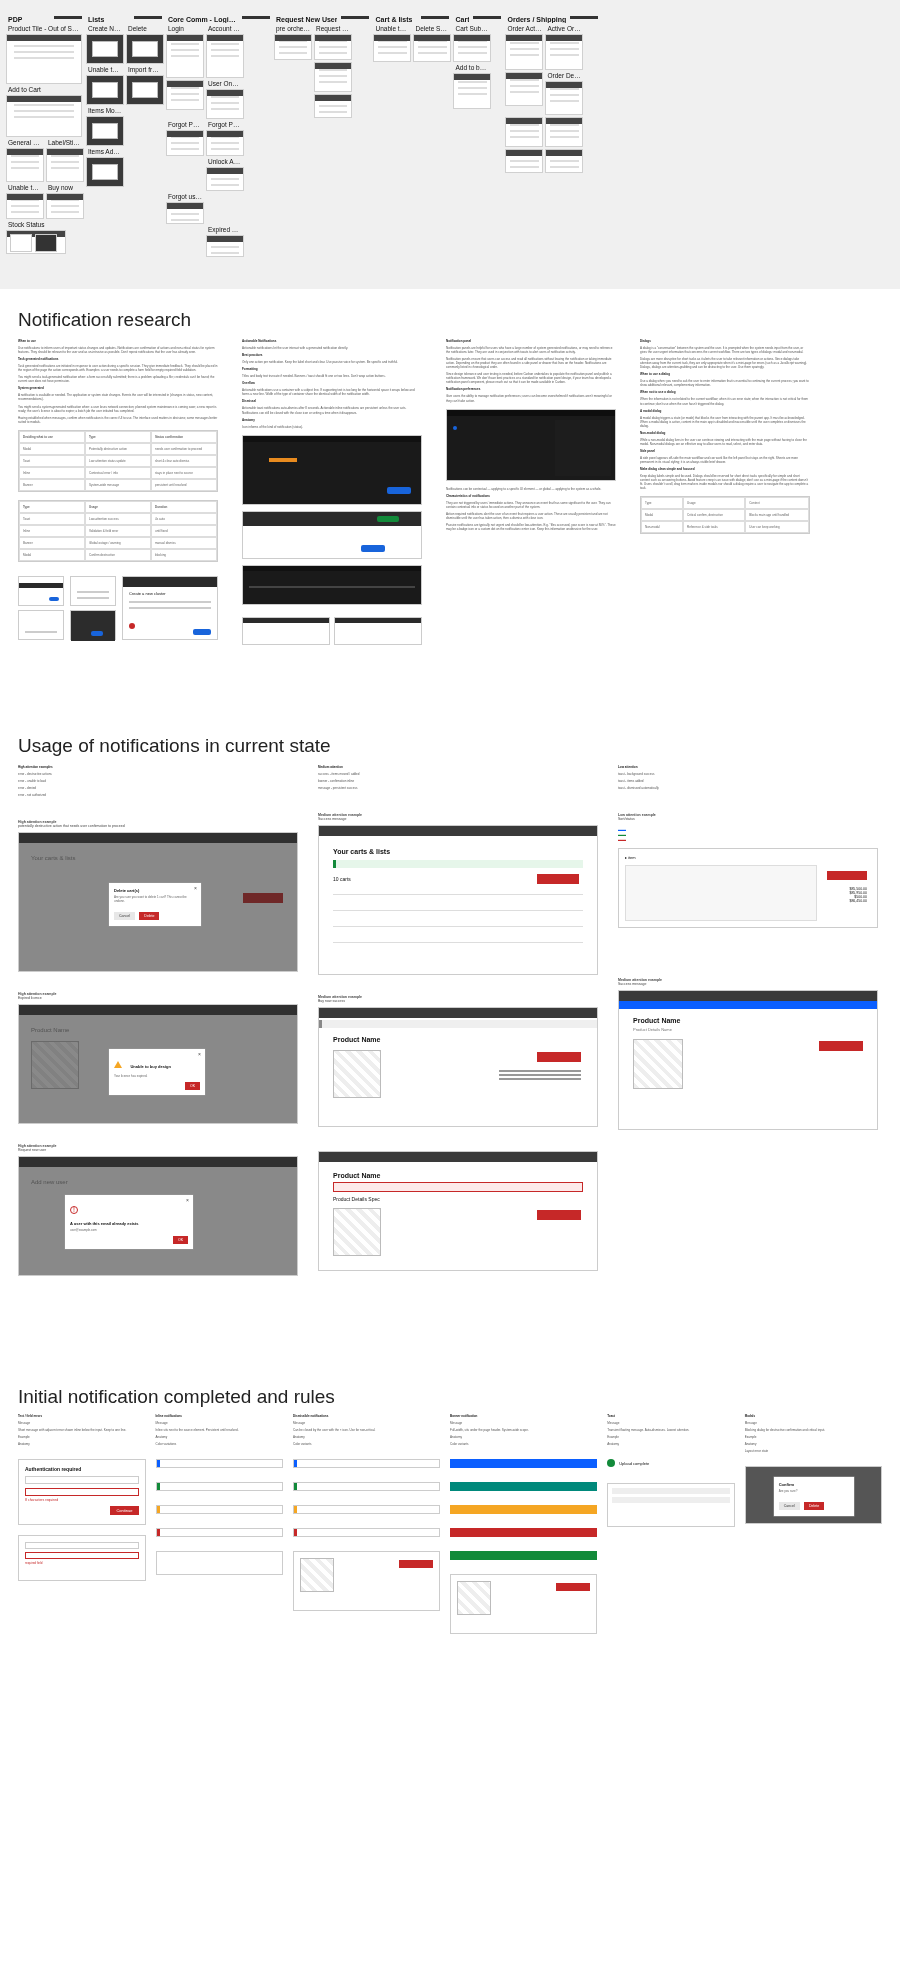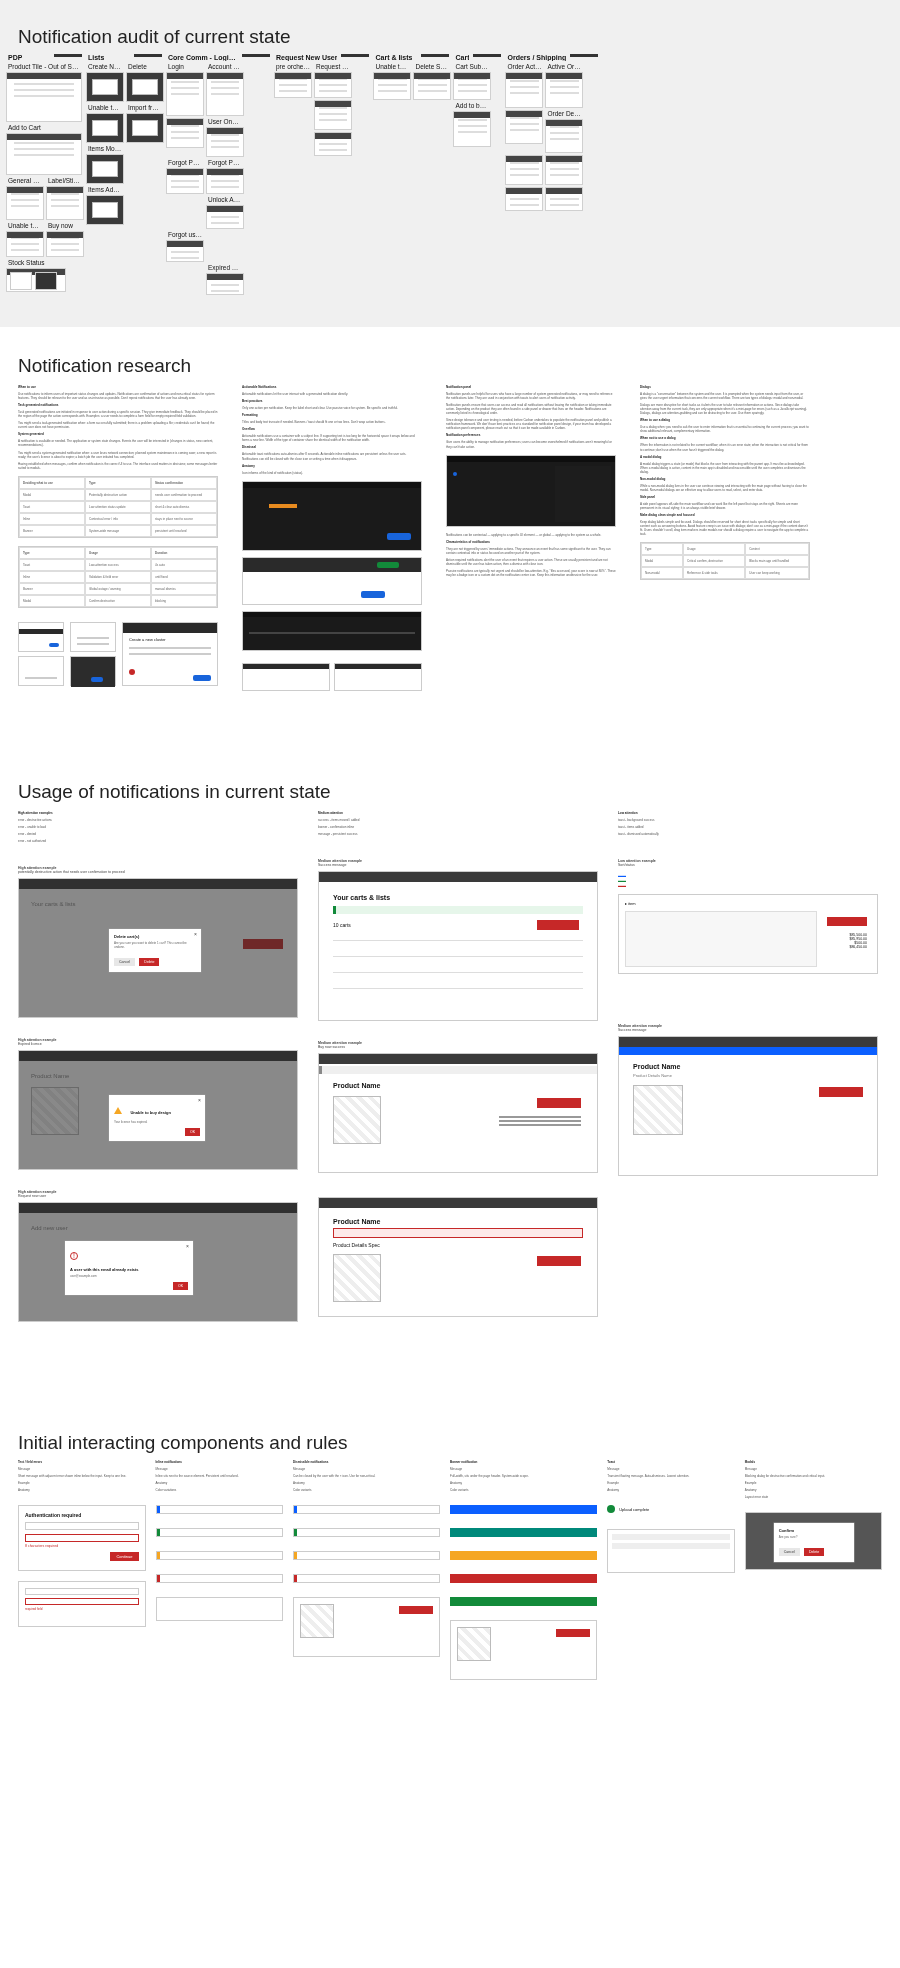--- a/index.html
+++ b/index.html
@@ -61,21 +61,21 @@
     content:'';
     position:absolute;
     left:10%; right:10%; top:20%; height:2px; background:#ddd;
     box-shadow: 0 6px 0 #ddd, 0 12px 0 #ddd;
   }
   .thumb .topbar { position:absolute; top:0; left:0; right:0; height:6px; background:#444; }
   .thumb .mini { position:absolute; background:#eee; border:0.5px solid #ccc; }
 
   
   .research {
-    padding: 12px 18px 60px 18px;
+    padding: 4px 18px 60px 18px;
   }
   .research-grid {
     display:flex;
     gap: 24px;
     margin-top: 8px;
   }
   .text-blob {
     font-size: 3px;
     line-height: 1.35;
     color:#555;
@@ -168,21 +168,20 @@
   .toast-bar.teal { background:#00897b; }
   .toast-bar.orange { background:#f5a623; }
   .toast-bar.red { background:#c62828; }
   .toast-bar.green { background:#128a3a; }
   .card-mock { background:#fff; border:0.5px solid #ccc; position:relative; }
 </style>
 </head>
 <body>
 
 <div class="audit-bg">
-  <div class="section-title">Notification audit of current state</div>
   <div class="audit-row" id="audit-columns">
       <div class="audit-col">
         <div class="col-header">
           <span class="title">PDP</span>
           <span class="bar"></span>
         </div>
         <div class="sub-row">
           <div class="cell" style="width: 76px;">
             <div class="cell-label">Product Tile - Out of STock</div>
             <div class="thumb light-lines" style="height: 50px;">
@@ -848,21 +847,21 @@
           <div class="ph-box" style="left:14px;top:48px;width:50px;height:50px"></div>
           <div class="redbox" style="right:14px;top:50px;width:44px;height:10px"></div>
         </div>
       </div>
     </div>
 
   </div>
 </div>
 
 <div class="components">
-  <div class="section-title" style="padding-left:0">Initial interacting components and rules</div>
+  <div class="section-title" style="padding-left:0">Initial notification completed and rules</div>
   <div class="comp-grid">
 
     <div class="comp-col" style="width:130px">
       <div class="text-blob">
           <p class="hd">Text / field errors</p>
         <p>Message</p>
           <p>Short message with adjacent error shown inline below the input. Keep to one line.</p>
         <p>Example</p>
           <p>Anatomy</p>
       </div>

